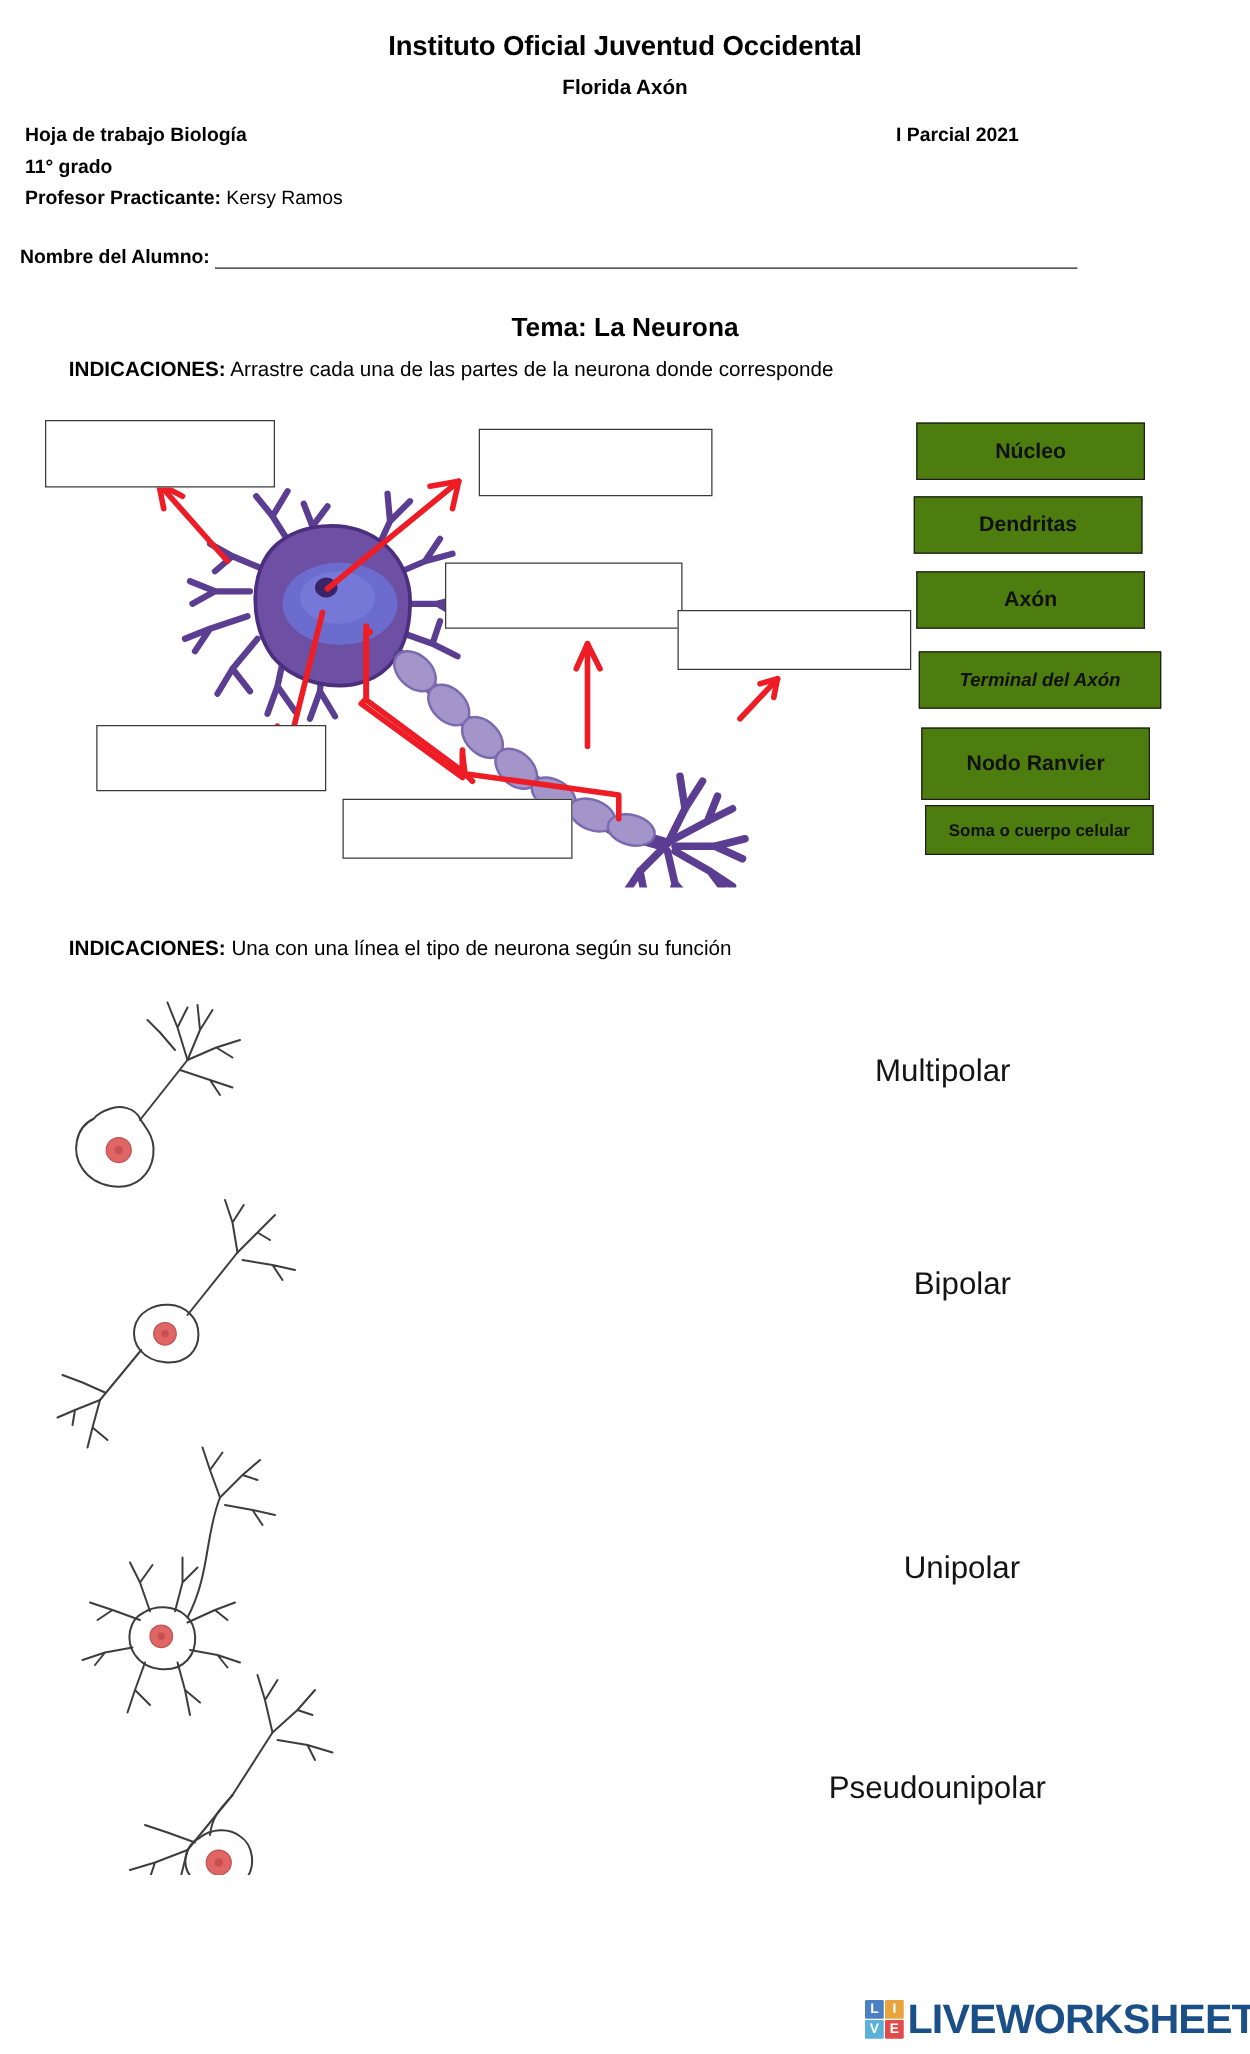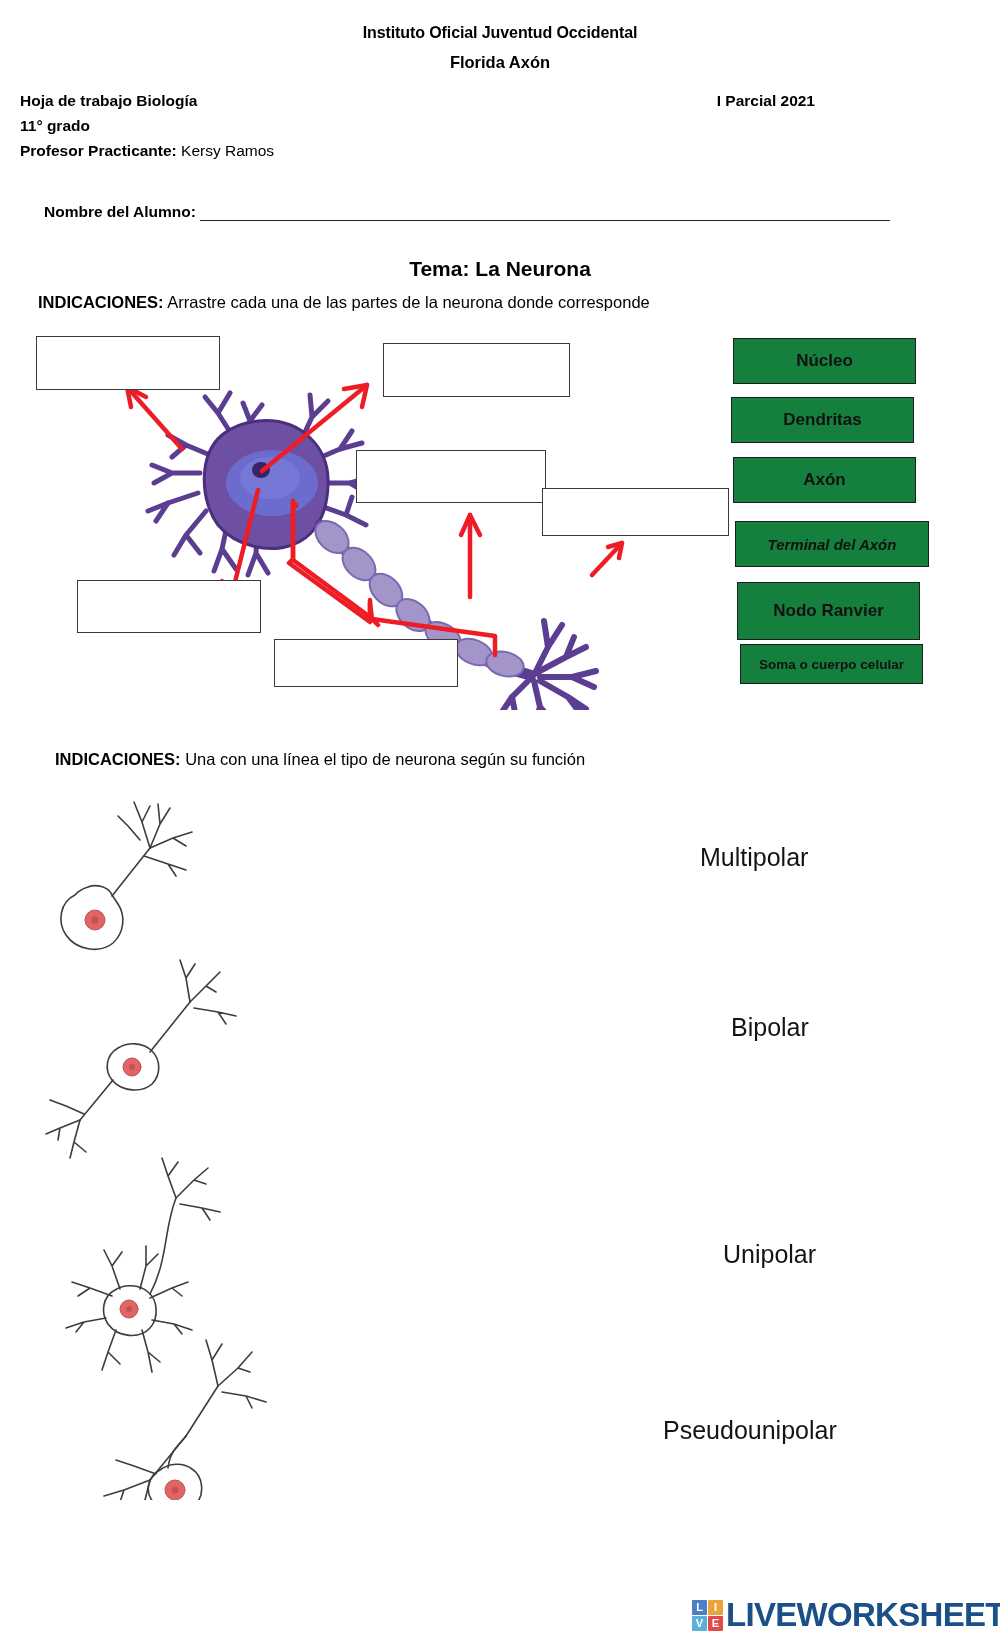--- a/index.html
+++ b/index.html
@@ -12,21 +12,21 @@
     color: #000000;
     position: relative;
     overflow: hidden;
   }
 
   
   .header { position: absolute; left: 0; top: 0; width: 1000px; }
   .school-name {
     text-align: center;
     font-weight: bold;
-    font-size: 16px;
+    font-size: 22px;
     letter-spacing: -0.1px;
     margin-top: 24px;
   }
   .school-city {
     text-align: center;
     font-weight: bold;
     font-size: 16.5px;
     margin-top: 11px;
   }
   .meta-row {
@@ -40,22 +40,22 @@
   .meta-row .term {
     position: absolute;
     right: 185px;
     top: 0;
     font-weight: bold;
     font-size: 15.5px;
   }
   .meta-line { font-weight: bold; font-size: 15.5px; line-height: 25px; }
   .meta-line .light { font-weight: normal; }
   .name-row {
-    margin-top: 40px;
-    padding-left: 44px;
+    margin-top: 26px;
+    padding-left: 16px;
     font-size: 15.5px;
     font-weight: bold;
     display: flex;
     align-items: flex-end;
   }
   .name-rule {
     display: inline-block;
     flex: 0 0 690px;
     border-bottom: 1.6px solid #222;
     height: 13px;
@@ -64,21 +64,21 @@
 
   
   .tema {
     text-align: center;
     font-weight: bold;
     font-size: 21px;
     margin-top: 36px;
   }
   .indic {
     font-size: 16.5px;
-    padding-left: 38px;
+    padding-left: 55px;
     margin-top: 11px;
     line-height: 1.25;
   }
   .indic b { font-weight: bold; }
 
   
   .diagram-area {
     position: absolute;
     left: 0; top: 325px;
     width: 1000px; height: 385px;
@@ -89,21 +89,21 @@
     background: #ffffff;
     z-index: 6;
   }
   .neuron-svg { position: absolute; left: 0; top: 0; }
 
   
   .wordbank { position: absolute; z-index: 7; }
   .wb-box {
     position: absolute;
     border: 1.7px solid #1d1d1d;
-    background: #15803d;
+    background: #4d7c0f;
     display: flex;
     align-items: center;
     justify-content: center;
     font-weight: bold;
     color: #111;
   }
 
   
   .indic2 {
     position: absolute;

